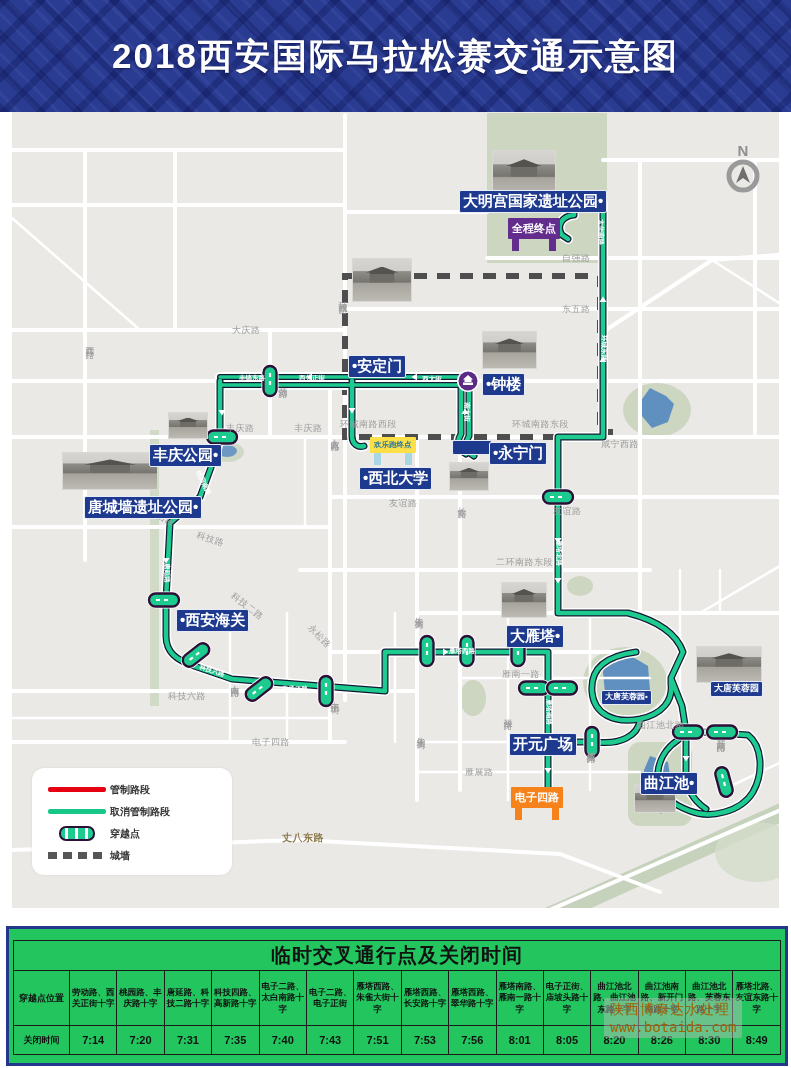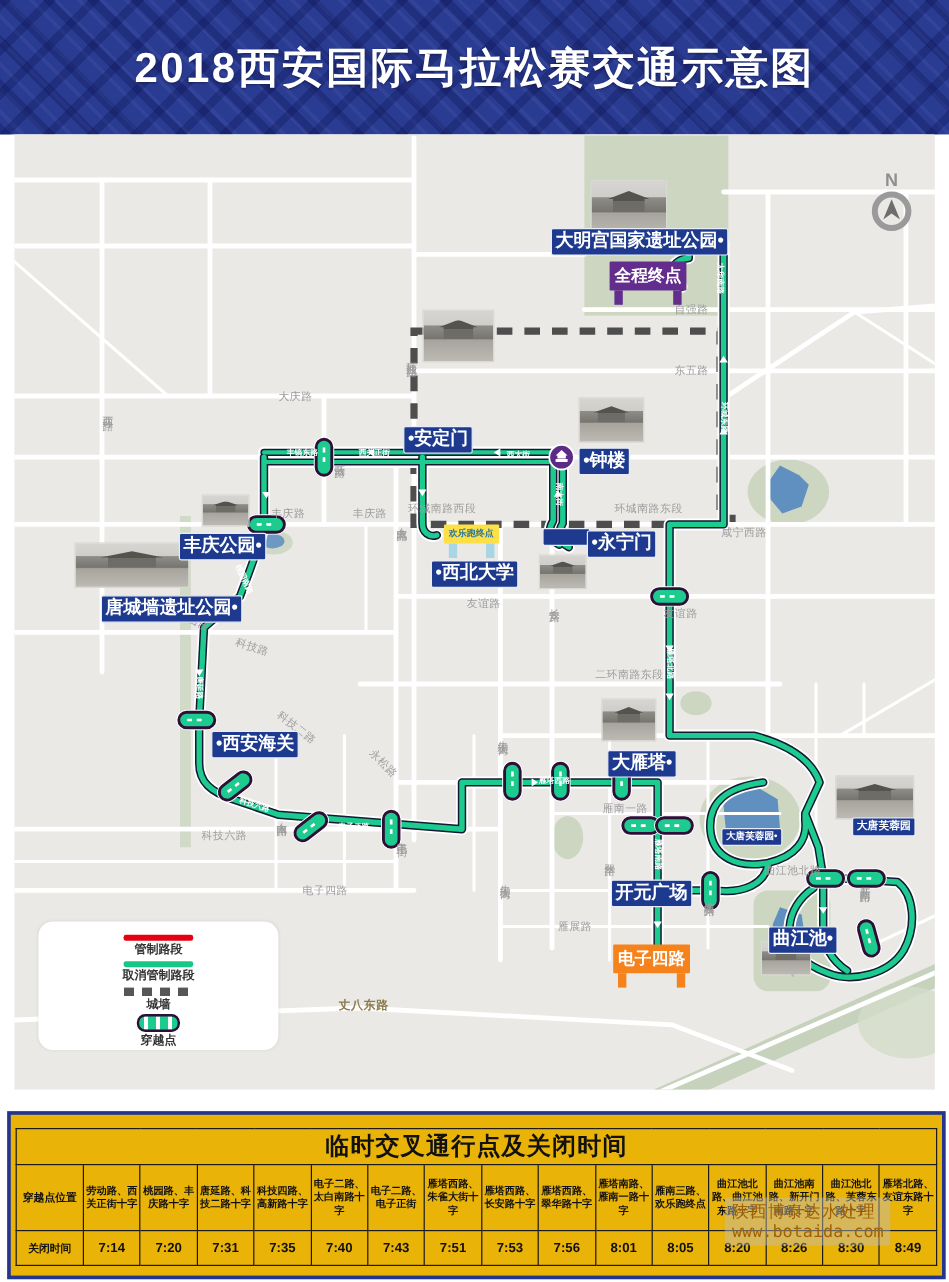--- a/index.html
+++ b/index.html
@@ -21,50 +21,50 @@
   .map-svg{position:absolute;left:0;top:0;}
 
   .place-label{position:absolute;background:#1d3a8f;color:#fff;font-weight:bold;font-size:15px;
     line-height:1.1;padding:2px 3px;border:1px solid #e8ecf8;border-radius:2px;white-space:nowrap;z-index:30;}
   .road-label{position:absolute;color:#9d9d9d;font-size:9px;white-space:nowrap;z-index:6;letter-spacing:0.5px;}
   .road-label.v{writing-mode:vertical-rl;letter-spacing:1px;}
   .road-label.brown{color:#8d7b4e;font-weight:bold;font-size:10px;}
   .route-label{position:absolute;color:#fff;font-size:6.5px;font-weight:bold;white-space:nowrap;z-index:26;transform-origin:center;}
 
   .gate{position:absolute;z-index:32;text-align:center;}
-  .gate .bar{color:#fff;font-weight:bold;font-size:14px;padding:3px 4px;white-space:nowrap;border-radius:1px;}
+  .gate .bar{color:#fff;font-weight:bold;font-size:11px;padding:3px 4px;white-space:nowrap;border-radius:1px;}
   .gate .legs{display:flex;justify-content:space-between;padding:0 4px;}
   .gate .legs i{display:block;width:7px;height:12px;}
   .gate.purple .bar,.gate.purple .legs i{background:#632d8e;}
   .gate.orange .bar,.gate.orange .legs i{background:#f6821c;}
   .gate.blue .bar{background:#fde047;color:#2d7a9e;font-size:7.5px;}
   .gate.blue .legs i{background:#a9d6e5;}
 
   .photo{position:absolute;z-index:20;border:1px solid #d8d8d4;
     background:linear-gradient(180deg,#d6d5d2 0%,#cfcecb 28%,#8f8d88 30%,#77756f 55%,#a7a49e 58%,#bdbab4 100%);}
   .photo::after{content:"";position:absolute;left:22%;top:18%;width:56%;height:38%;
     background:linear-gradient(180deg,#55534e 0 45%,#6e6c66 45% 100%);clip-path:polygon(50% 0,100% 38%,88% 38%,88% 100%,12% 100%,12% 38%,0 38%);}
 
   .north{position:absolute;left:723px;top:142px;width:40px;text-align:center;z-index:25;}
   .north .n{color:#8f8f8f;font-weight:bold;font-size:15px;}
 
   
   .legend{position:absolute;left:32px;top:768px;width:176px;background:#fff;border-radius:12px;
     padding:10px 12px 8px 12px;z-index:34;box-shadow:0 0 3px rgba(0,0,0,.08);}
-  .lrow{display:flex;align-items:center;height:21px;margin:1px 0;flex-direction:column;}
+  .lrow{display:flex;align-items:center;height:21px;margin:1px 0;}
   .lico{width:66px;display:flex;justify-content:center;align-items:center;}
   .ltxt{font-size:10px;color:#333;font-weight:bold;}
   .line-red{width:58px;height:5px;background:#e60012;border-radius:2px;}
   .line-green{width:58px;height:5px;background:#17c788;border-radius:2px;}
   .line-dash{width:58px;height:7px;background:repeating-linear-gradient(90deg,#565656 0 9px,transparent 9px 15px);}
   .pill-ico{width:32px;height:11px;background:#1ecb8f;border:2px solid #2e0f38;border-radius:7px;box-shadow:0 0 0 2px #fff;
     background-image:repeating-linear-gradient(90deg,transparent 0 4px,#fff 4px 7px,transparent 7px 10px);}
 
   
-  .tframe{position:absolute;left:6px;top:926px;width:776px;height:134px;border:3px solid #24358c;background:#eab308;z-index:2;}
+  .tframe{position:absolute;left:6px;top:926px;width:776px;height:134px;border:3px solid #24358c;background:#22c55e;z-index:2;}
   table.tt{border-collapse:collapse;table-layout:fixed;width:768px;margin:11px auto 0 auto;}
   table.tt th,table.tt td{border:1.5px solid #1a1a1a;text-align:center;vertical-align:middle;color:#111;}
   .t-title{font-size:20px;font-weight:900;height:27px;letter-spacing:1px;}
   .t-loc{font-size:8.5px;font-weight:bold;height:52px;line-height:1.3;padding:1px;}
   .t-time{font-size:11px;font-weight:bold;height:26px;}
   .t-rowlabel{font-size:9px;font-weight:bold;}
 
   .watermark{position:absolute;left:604px;top:998px;z-index:40;background:rgba(190,190,190,.45);
     padding:3px 6px;color:#a16207;text-align:left;border-radius:2px;}
   .watermark .l1{font-size:14px;letter-spacing:1px;}
@@ -343,21 +343,21 @@
       <div class="gate blue" style="left:370px;top:437px;">
         <div class="bar">欢乐跑终点</div>
         <div class="legs">
             <i></i>
             <i></i>
           </div>
       </div>
 
       <div id="labels">
           <div class="place-label" style="left: 459px; top: 190px;">大明宫国家遗址公园•</div>
-          <div class="place-label" style="left: 336px; top: 355px;">•安定门</div>
+          <div class="place-label" style="left: 348px; top: 355px;">•安定门</div>
           <div class="place-label" style="left: 482px; top: 373px;">•钟楼</div>
           <div class="place-label" style="left: 489px; top: 442px;">•永宁门</div>
           <div class="place-label" style="left: 149px; top: 444px;">丰庆公园•</div>
           <div class="place-label" style="left: 84px; top: 496px;">唐城墙遗址公园•</div>
           <div class="place-label" style="left: 176px; top: 609px;">•西安海关</div>
           <div class="place-label" style="left: 359px; top: 467px;">•西北大学</div>
           <div class="place-label" style="left: 506px; top: 625px;">大雁塔•</div>
           <div class="place-label" style="left: 509px; top: 733px;">开元广场</div>
           <div class="place-label" style="left: 601px; top: 690px; font-size: 8px;">大唐芙蓉园•</div>
           <div class="place-label" style="left: 710px; top: 681px; font-size: 9px;">大唐芙蓉园</div>
@@ -426,29 +426,29 @@
           <span class="ltxt">管制路段</span>
         </div>
         <div class="lrow">
           <span class="lico">
               <span class="line-green"></span>
             </span>
           <span class="ltxt">取消管制路段</span>
         </div>
         <div class="lrow">
           <span class="lico">
+              <span class="pill-ico"></span>
+            </span>
+          <span class="ltxt">穿越点</span>
+        </div>
+        <div class="lrow">
+          <span class="lico">
               <span class="line-dash"></span>
             </span>
           <span class="ltxt">城墙</span>
-        </div>
-        <div class="lrow">
-          <span class="lico">
-              <span class="pill-ico"></span>
-            </span>
-          <span class="ltxt">穿越点</span>
         </div>
       </div>
 
     </div>
   </div>
 
   <div class="tframe">
     <table class="tt">
       <colgroup id="tt-cols">
           <col style="width: 56px;">
@@ -479,21 +479,21 @@
         <td class="t-loc">劳动路、西关正街十字</td>
             <td class="t-loc">桃园路、丰庆路十字</td>
             <td class="t-loc">唐延路、科技二路十字</td>
             <td class="t-loc">科技四路、高新路十字</td>
             <td class="t-loc">电子二路、太白南路十字</td>
             <td class="t-loc">电子二路、电子正街</td>
             <td class="t-loc">雁塔西路、朱雀大街十字</td>
             <td class="t-loc">雁塔西路、长安路十字</td>
             <td class="t-loc">雁塔西路、翠华路十字</td>
             <td class="t-loc">雁塔南路、雁南一路十字</td>
-            <td class="t-loc">雁南三路、欢乐跑终点</td>
+            <td class="t-loc">电子正街、庙坡头路十字</td>
             <td class="t-loc">曲江池北路、曲江池东路十字</td>
             <td class="t-loc">曲江池南路、新开门南路十字</td>
             <td class="t-loc">曲江池北路、芙蓉东路十字</td>
             <td class="t-loc">雁塔北路、友谊东路十字</td>
           </tr>
         <tr id="tt-row-time">
           <td class="t-rowlabel">关闭时间</td>
         <td class="t-time">7:14</td>
             <td class="t-time">7:20</td>
             <td class="t-time">7:31</td>

